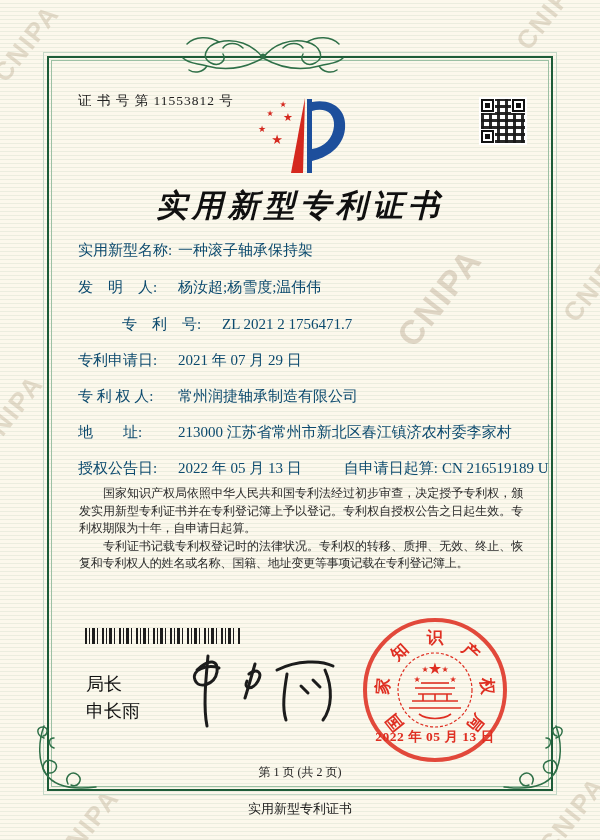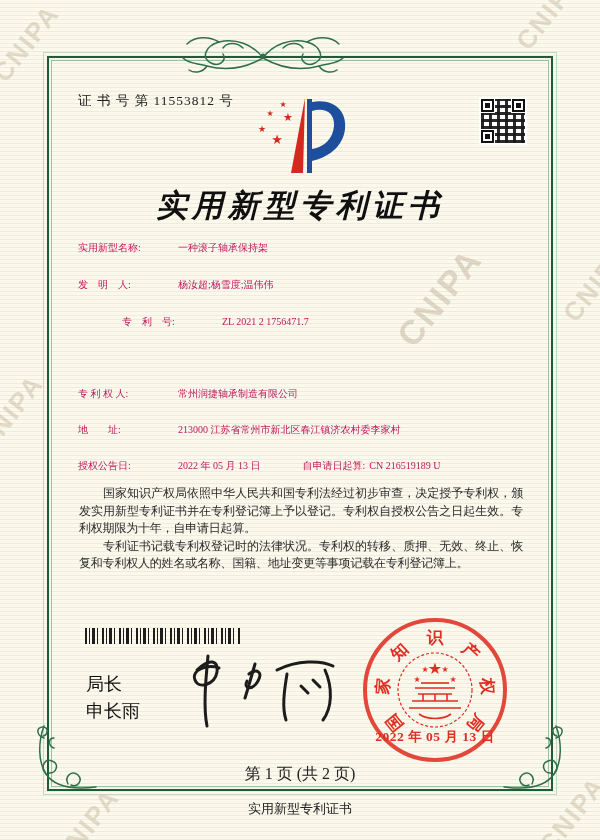--- a/index.html
+++ b/index.html
@@ -26,21 +26,21 @@
   .qr::before{content:"";position:absolute;inset:2px;opacity:.9;
     background:repeating-linear-gradient(0deg,#141414 0 3px,transparent 3px 7px),
                repeating-linear-gradient(90deg,#141414 0 3px,transparent 3px 8px);
     background-blend-mode:multiply;}
   .qf{position:absolute;width:9px;height:9px;border:2px solid #111;background:#fff;box-shadow:0 0 0 1px #fff;}
   .qf i{position:absolute;left:2px;top:2px;width:5px;height:5px;background:#111;}
   .qf.tl{left:2px;top:2px;} .qf.tr{right:2px;top:2px;} .qf.bl{left:2px;bottom:2px;}
   .title{position:absolute;left:0;right:0;top:176px;margin:9px;text-align:center;
     font-size:31px;font-weight:bold;color:#101010;letter-spacing:5px;font-style:italic;}
   
-  .row{position:absolute;left:78px;font-size:10px;color:#be185d;white-space:nowrap;}
+  .row{position:absolute;left:78px;font-size:15px;color:#0c4a6e;white-space:nowrap;}
   .row .lbl{display:inline-block;min-width:96px;}
   .row .val{margin-left:4px;}
   .row .lbl2{margin-left:42px;}
   
   .body-text{position:absolute;left:79px;top:485px;width:444px;font-size:12px;
     line-height:17.6px;color:#2a2a2a;text-align:justify;letter-spacing:-0.2px;}
   .body-text p{margin:0;text-indent:2em;}
   
   .barcode{position:absolute;left:85px;top:628px;width:157px;height:16px;
     background:repeating-linear-gradient(90deg,#1d1d1d 0 2px,transparent 2px 4px,#1d1d1d 4px 5px,
@@ -50,21 +50,21 @@
   .sig{position:absolute;left:175px;top:648px;}
   
   .seal{position:absolute;left:363px;top:618px;width:144px;height:144px;border-radius:50%;
     border:4.5px solid rgba(222,48,34,0.88);box-sizing:border-box;}
   .seal-ring span{position:absolute;left:50%;top:50%;width:18px;height:18px;margin-left:-9px;margin-top:-10px;
     font-size:16.5px;font-weight:bold;color:#df2f22;text-align:center;line-height:18px;transform-origin:50% 55%;}
   .seal-emblem{position:absolute;left:50%;top:50%;transform:translate(-50%,-50%);}
   .seal-date{position:absolute;left:-14px;right:-14px;top:106px;text-align:center;font-size:13.5px;
     font-weight:bold;color:#df2f22;white-space:nowrap;letter-spacing:0.5px;}
   
-  .pageno{position:absolute;left:0;right:0;top:764px;text-align:center;font-size:16px;color:#222;}
+  .pageno{position:absolute;left:0;right:0;top:764px;text-align:center;font-size:12px;color:#222;}
   .contnote{position:absolute;left:0;right:0;top:800px;text-align:center;font-size:13px;color:#222;}
 </style>
 </head>
 <body>
 
 <div class="page">
 
   <span class="wm" style="left:-18px;top:28px;">CNIPA</span>
   <span class="wm" style="left:505px;top:-4px;">CNIPA</span>
   <span class="wm big" style="left:383px;top:278px;">CNIPA</span>
@@ -138,20 +138,23 @@
   <h1 class="title">实用新型专利证书</h1>
 
   <div class="row" style="top:241px;">
     <span class="lbl">实用新型名称:</span><span class="val">一种滚子轴承保持架</span>
   </div>
   <div class="row" style="top:278px;">
     <span class="lbl">发　明　人:</span><span class="val">杨汝超;杨雪度;温伟伟</span>
   </div>
   <div class="row" style="top:315px;margin-left:44px;">
     <span class="lbl">专　利　号:</span><span class="val">ZL 2021 2 1756471.7</span>
+  </div>
+  <div class="row" style="top:351px;">
+    <span class="lbl">专利申请日:</span><span class="val">2021 年 07 月 29 日</span>
   </div>
   <div class="row" style="top:387px;">
     <span class="lbl">专 利 权 人:</span><span class="val">常州润捷轴承制造有限公司</span>
   </div>
   <div class="row" style="top:423px;">
     <span class="lbl">地　　址:</span><span class="val">213000 江苏省常州市新北区春江镇济农村委李家村</span>
   </div>
   <div class="row" style="top:459px;">
     <span class="lbl">授权公告日:</span><span class="val">2022 年 05 月 13 日</span><span class="lbl2">自申请日起算:</span><span class="val">CN 216519189 U</span>
   </div>

